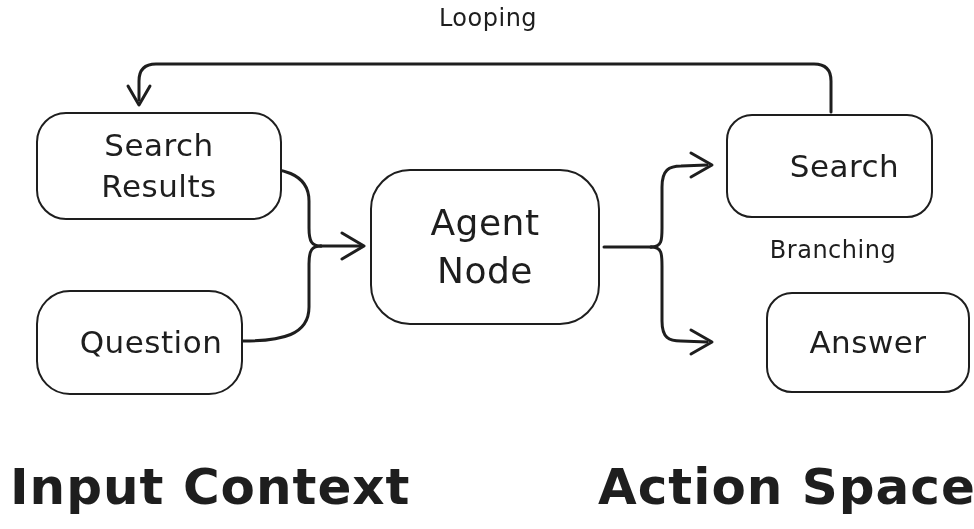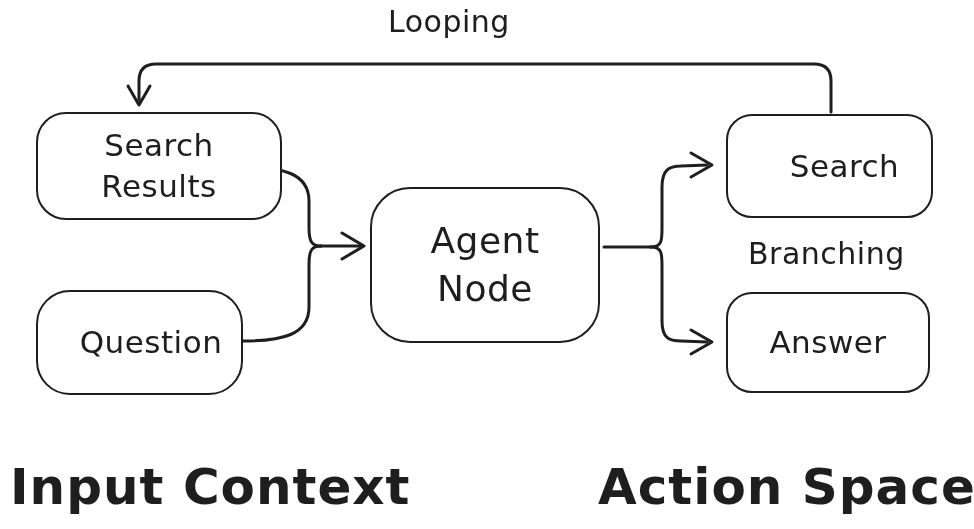--- a/index.html
+++ b/index.html
@@ -36,30 +36,30 @@
     justify-content: center;
     text-align: center;
     font-size: 31px;
     line-height: 1.32;
     letter-spacing: 0.5px;
     padding: 4px 18px;
   }
   .node-search-results { left: 36px;  top: 112px; width: 246px; height: 108px; }
   .node-question       { left: 36px;  top: 290px; width: 207px; height: 105px; border-radius: 34px; padding-left: 41px; }
   .node-agent          { left: 370px; top: 169px; width: 230px; height: 156px;
-                         font-size: 36px; border-radius: 40px; margin-top: 18px; }
+                         font-size: 36px; border-radius: 40px; }
   .node-search         { left: 726px; top: 114px; width: 207px; height: 104px; border-radius: 26px; padding-left: 48px; }
-  .node-answer         { left: 726px; top: 292px; width: 204px; height: 101px; border-radius: 26px; }
+  .node-answer         { left: 766px; top: 292px; width: 204px; height: 101px; border-radius: 26px; }
 
   .float-label {
     position: absolute;
-    font-size: 30px;
+    font-size: 24px;
     line-height: 1.1;
     letter-spacing: 0.5px;
-    text-align: left;
+    text-align: center;
   }
   .label-looping   { left: 388px; top: 5px;   width: 200px; }
   .label-branching { left: 748px; top: 237px; width: 170px; }
 
   .section-label {
     position: absolute;
     font-size: 50px;
     font-weight: bold;
     letter-spacing: 1px;
     white-space: nowrap;

